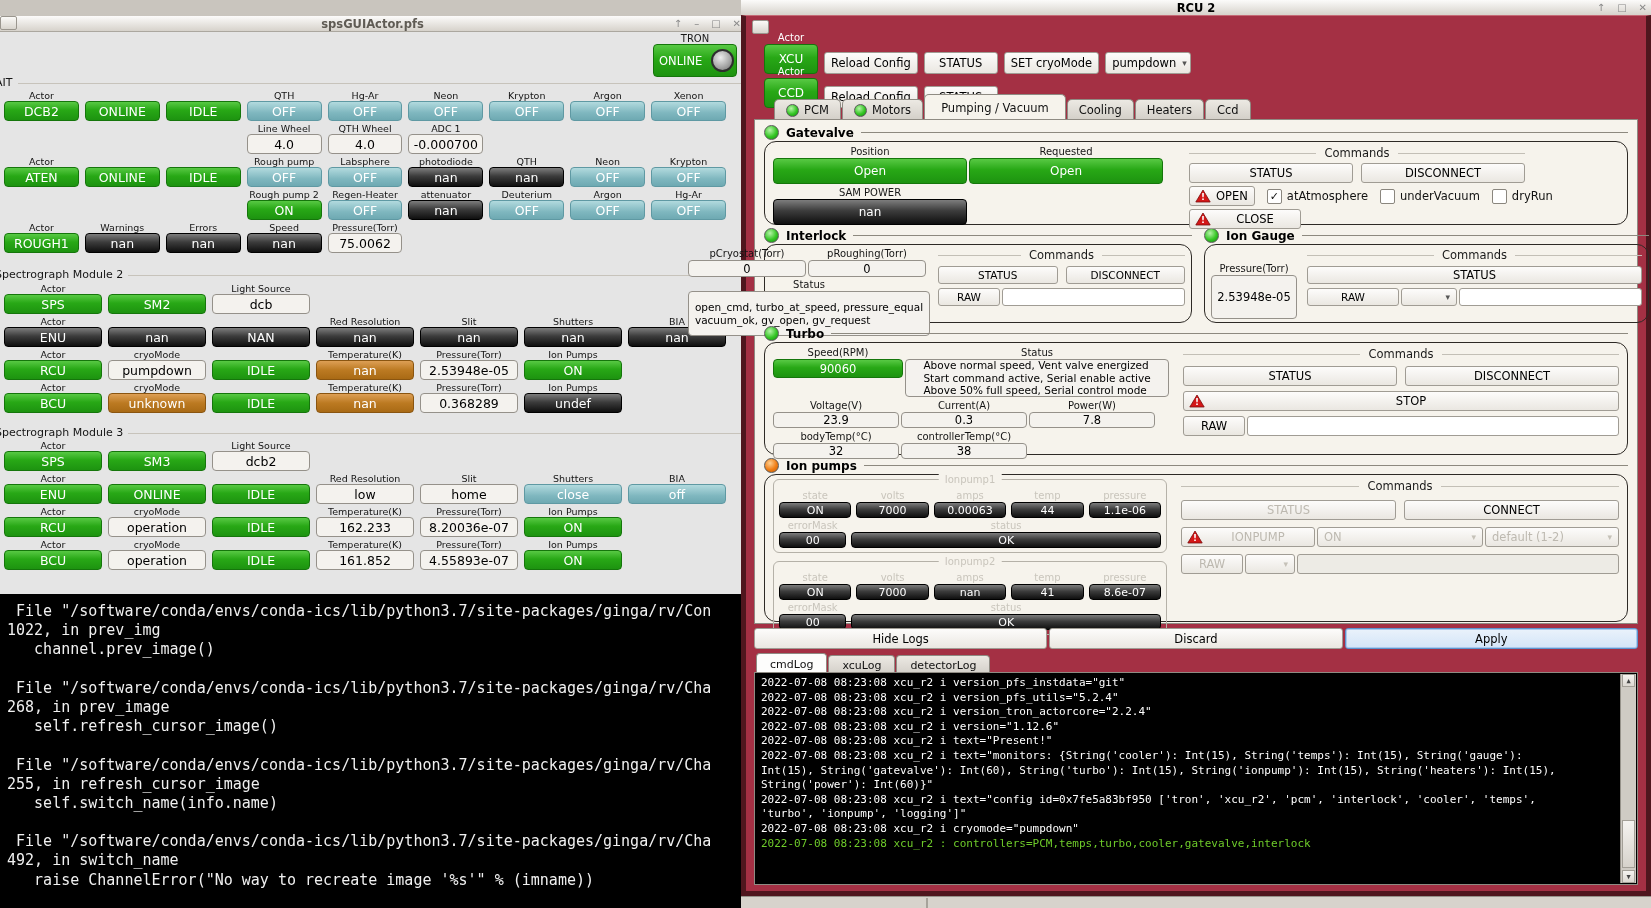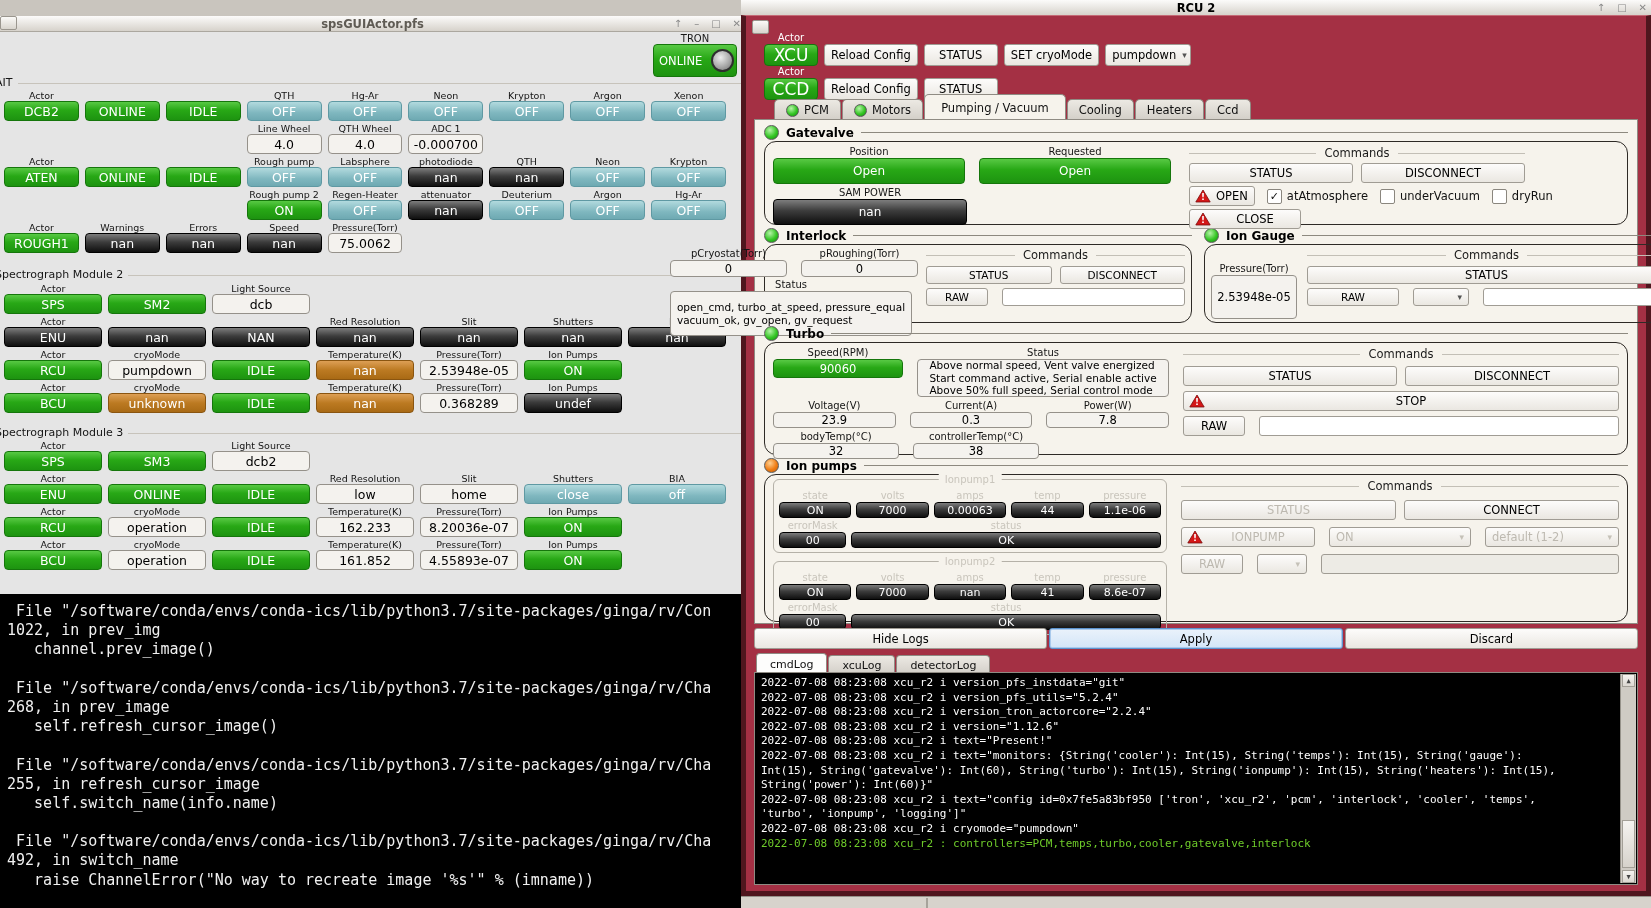--- a/index.html
+++ b/index.html
@@ -41,21 +41,21 @@
   .cb{width:13px;height:13px;background:#fff;border:1px solid #8a867e;border-radius:2px;
       display:inline-flex;align-items:center;justify-content:center;font-size:11px;font-weight:bold;color:#101010;}
   .led{width:13px;height:13px;border-radius:50%;border:1px solid #5a5a5a;flex-shrink:0;
        background:radial-gradient(circle at 38% 32%,#b6f3a8,#35c625 55%,#0f8d0a);}
   .led.orange{background:radial-gradient(circle at 38% 32%,#ffcf8f,#f07d14 55%,#c25c05);}
   .led.sm{width:11px;height:11px;}
   .legend{display:flex;align-items:center;font-size:11.5px;color:#1a1a1a;height:14px;}
   .legend .hl{flex:1;border-top:1px solid #c3bfb6;}
   .legend span{padding:0 8px;}
   .hline{flex:1;border-top:1px solid #8d897f;}
-  .crow{display:flex;gap:14px;align-items:flex-end;}
+  .crow{display:flex;gap:2px;align-items:flex-end;}
   .two{display:grid;grid-template-columns:1fr 1fr;gap:8px;}
   .grow{flex:1;}
   
   #lwin{position:absolute;left:0;top:16px;width:745px;height:908px;background:#e5e5e5;overflow:hidden;}
   #lwin .hgroup{position:absolute;right:4px;display:flex;align-items:center;gap:5px;font-size:11px;color:#161616;}
   #lwin .hgroup i{flex:1;border-top:1px solid #c7c3bb;margin-top:1px;}
   #lwin .grid{position:absolute;left:4px;width:722px;display:grid;gap:6px;height:32px;}
   #lwin .g9{grid-template-columns:repeat(9,1fr);}
   #lwin .g7{grid-template-columns:repeat(7,1fr);}
   #lwin .cl{font-size:9.5px;height:11px;line-height:11px;}
@@ -72,21 +72,21 @@
         padding:8px 0 0 7px;box-sizing:border-box;overflow:hidden;
         font-family:"DejaVu Sans Mono",monospace;font-size:15px;color:#f0f0f0;}
   .term .ln{white-space:pre;height:19.2px;line-height:19.2px;}
   
   #rwin{position:absolute;left:741px;top:0;width:910px;height:896px;}
   #rwin .ttext{color:#000;}
   .rbody{position:absolute;top:15px;left:0;width:910px;height:881px;box-sizing:border-box;
          background:#a43044;border:5px solid #4f161e;border-top:1px solid #c46a76;}
   .trow{position:absolute;display:flex;gap:6px;align-items:flex-end;}
   .tbc .cl{color:#fff;font-size:10px;height:12px;}
-  .tbc .cv{width:54px;height:22px;font-size:17px;}
+  .tbc .cv{width:54px;height:30px;font-size:12px;}
   .trow .btn{height:22px;}
   .trow .combo{height:22px;width:86px;}
   .rtabs{position:absolute;left:28px;top:78px;display:flex;align-items:flex-end;}
   .rtab{box-sizing:border-box;height:21px;display:flex;align-items:center;gap:5px;padding:0 11px;
         background:linear-gradient(#ece9e3,#d3cfc8);border:1px solid #8f8b83;border-bottom:none;
         border-radius:5px 5px 0 0;font-size:11.5px;color:#111;margin-right:1px;}
   .rtab.sel{height:26px;background:#f6f3ec;padding:0 16px;}
   .page{position:absolute;left:8px;top:103px;width:884px;height:505px;background:#f6f3ec;
         border:1px solid #8f8b83;box-sizing:border-box;padding:4px 9px;}
   .page .cl{font-size:10px;height:12px;line-height:12px;}
@@ -945,22 +945,22 @@
               </div>
               <input class="tinput dis grow" style="">
             </div>
           </div>
         </div>
       </div>
     </div>
 
     <div class="footer">
       <button class="btn">Hide Logs</button>
+      <button class="btn">Discard</button>
       <button class="btn apply">Apply</button>
-      <button class="btn">Discard</button>
     </div>
 
     <div class="ltabs">
       <div class="ltab sel">
           <span>cmdLog</span>
         </div>
       <div class="ltab">
           <span>xcuLog</span>
         </div>
       <div class="ltab">

